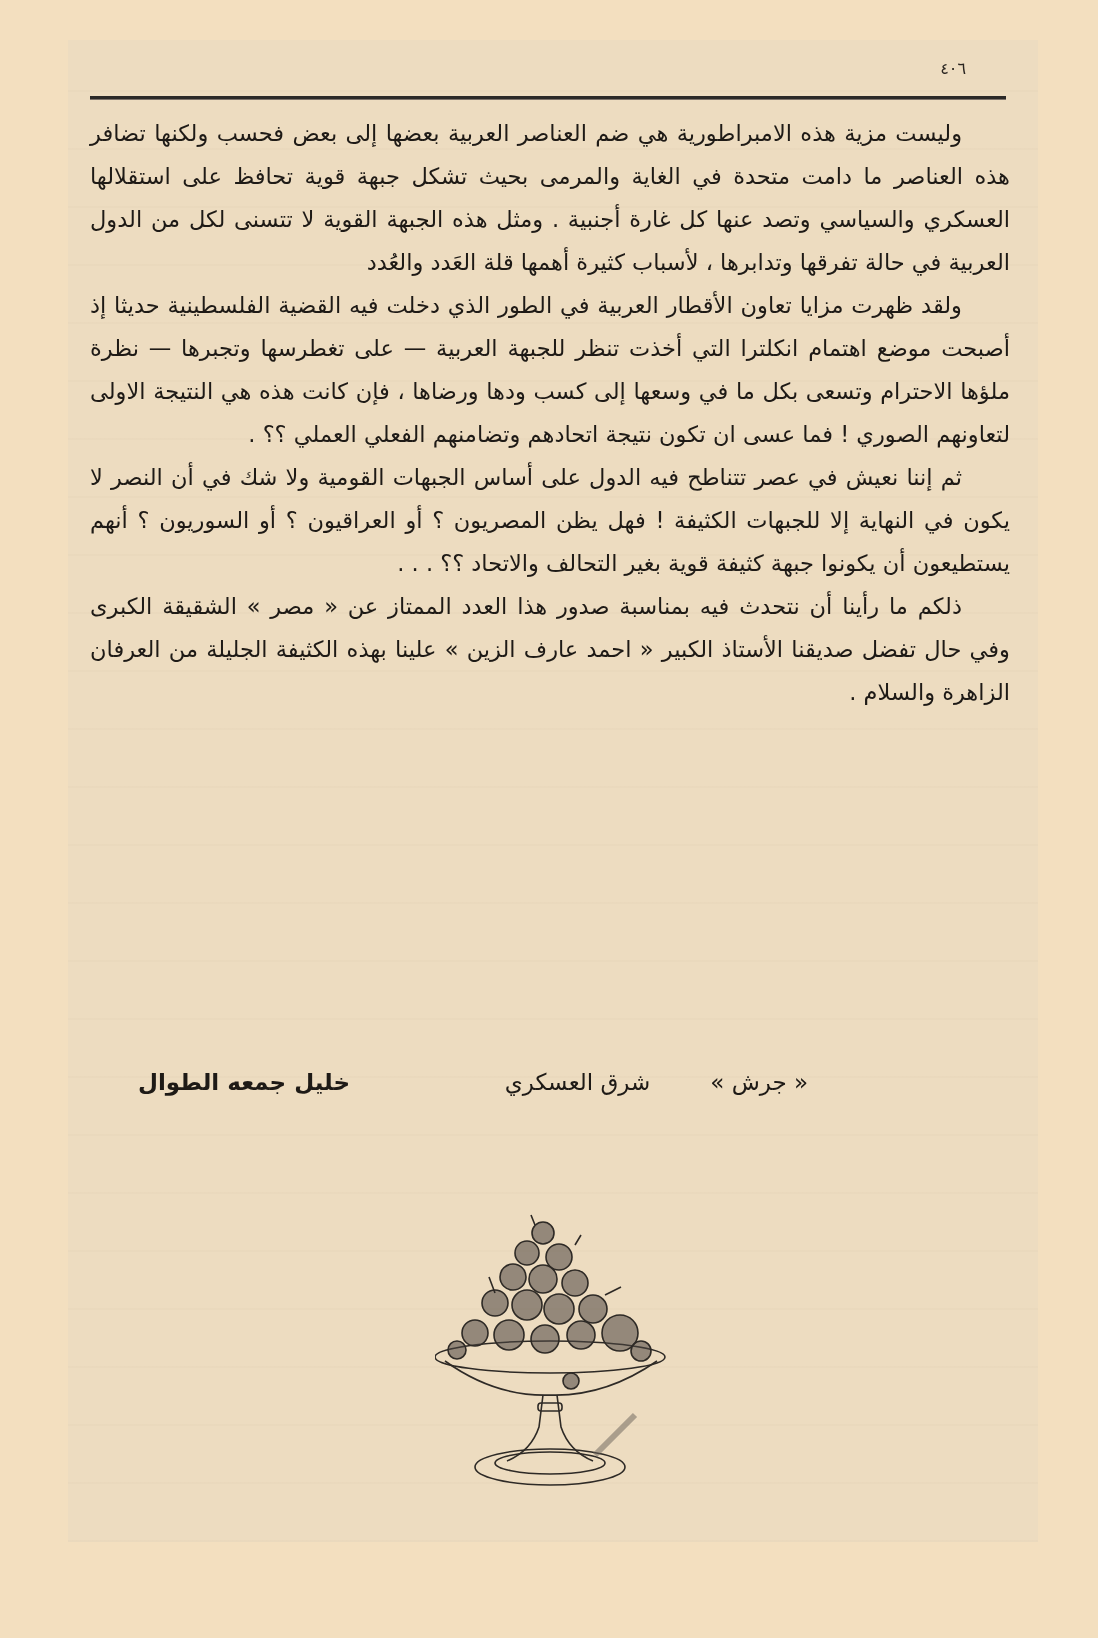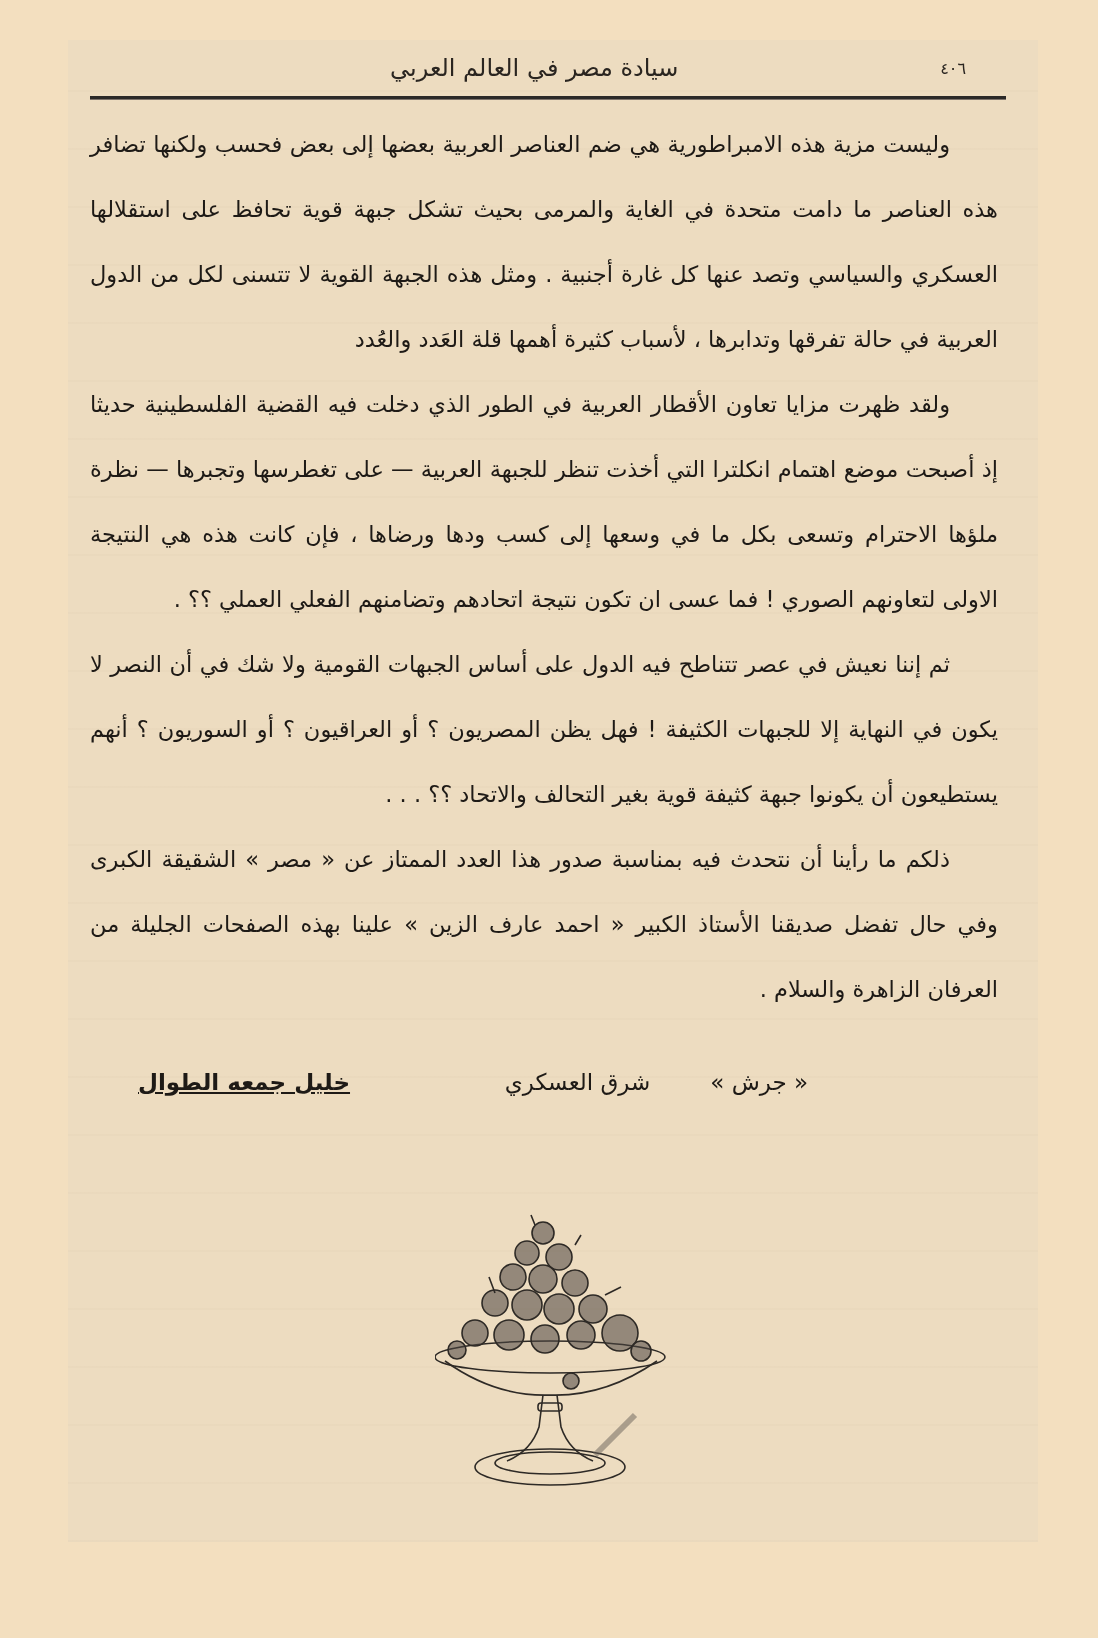--- a/index.html
+++ b/index.html
@@ -17,51 +17,50 @@
     direction:rtl; display:flex; align-items:center; justify-content:space-between;
     color:#2a2520;
   }
   .page-number { font-size:16px; padding-right:40px; }
   .running-title { font-size:24px; padding-left:300px; }
   .rule {
     position:absolute; left:22px; right:32px; top:56px; height:3px; background:#2a2826;
     border-bottom:1px solid #7a7068;
   }
   .body {
-    position:absolute; left:22px; right:40px; top:72px;
+    position:absolute; left:22px; right:28px; top:72px;
     direction:rtl; text-align:justify; color:#1e1a16;
-    font-size:22.5px; line-height:65px;
+    font-size:22.5px; line-height:43px;
   }
   .body p { margin:0; text-indent:48px; text-align-last:right; }
   .signature {
     position:absolute; left:70px; right:230px; top:1022px; height:40px;
     direction:rtl; display:flex; justify-content:space-between; align-items:center;
     color:#1e1a16; font-size:23px;
   }
   .sig-place { display:flex; gap:60px; }
-  .sig-name { font-weight:bold;text-decoration:underline; }
+  .sig-name { font-weight:bold; }
   .ornament {
     position:absolute; left:367px; top:1165px; width:240px; height:290px;
   }
 </style>
 </head>
 <body>
 
 <div class="page">
   <div class="header">
     <span class="page-number">٤٠٦</span>
-    <span class="running-title">سيادة مصر في العالم العربي</span>
   </div>
   <div class="rule"></div>
 
   <div class="body">
     <p>وليست مزية هذه الامبراطورية هي ضم العناصر العربية بعضها إلى بعض فحسب ولكنها تضافر هذه العناصر ما دامت متحدة في الغاية والمرمى بحيث تشكل جبهة قوية تحافظ على استقلالها العسكري والسياسي وتصد عنها كل غارة أجنبية . ومثل هذه الجبهة القوية لا تتسنى لكل من الدول العربية في حالة تفرقها وتدابرها ، لأسباب كثيرة أهمها قلة العَدد والعُدد</p>
     <p>ولقد ظهرت مزايا تعاون الأقطار العربية في الطور الذي دخلت فيه القضية الفلسطينية حديثا إذ أصبحت موضع اهتمام انكلترا التي أخذت تنظر للجبهة العربية — على تغطرسها وتجبرها — نظرة ملؤها الاحترام وتسعى بكل ما في وسعها إلى كسب ودها ورضاها ، فإن كانت هذه هي النتيجة الاولى لتعاونهم الصوري ! فما عسى ان تكون نتيجة اتحادهم وتضامنهم الفعلي العملي ؟؟ .</p>
     <p>ثم إننا نعيش في عصر تتناطح فيه الدول على أساس الجبهات القومية ولا شك في أن النصر لا يكون في النهاية إلا للجبهات الكثيفة ! فهل يظن المصريون ؟ أو العراقيون ؟ أو السوريون ؟ أنهم يستطيعون أن يكونوا جبهة كثيفة قوية بغير التحالف والاتحاد ؟؟ . . .</p>
-    <p>ذلكم ما رأينا أن نتحدث فيه بمناسبة صدور هذا العدد الممتاز عن « مصر » الشقيقة الكبرى وفي حال تفضل صديقنا الأستاذ الكبير « احمد عارف الزين » علينا بهذه الصفحات الجليلة من العرفان الزاهرة والسلام .</p>
+    <p>ذلكم ما رأينا أن نتحدث فيه بمناسبة صدور هذا العدد الممتاز عن « مصر » الشقيقة الكبرى وفي حال تفضل صديقنا الأستاذ الكبير « احمد عارف الزين » علينا بهذه الكثيفة الجليلة من العرفان الزاهرة والسلام .</p>
   </div>
 
   <div class="signature">
     <span class="sig-place">
       <span>« جرش »</span>
       <span>شرق العسكري</span>
     </span>
     <span class="sig-name">خليل جمعه الطوال</span>
   </div>
 

